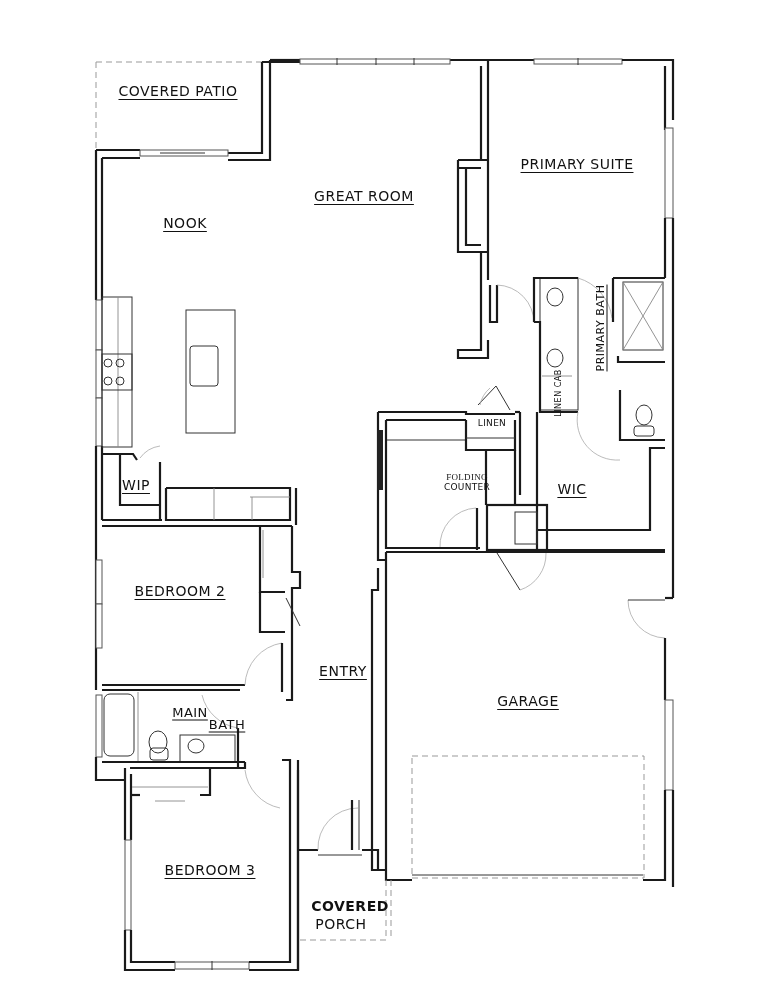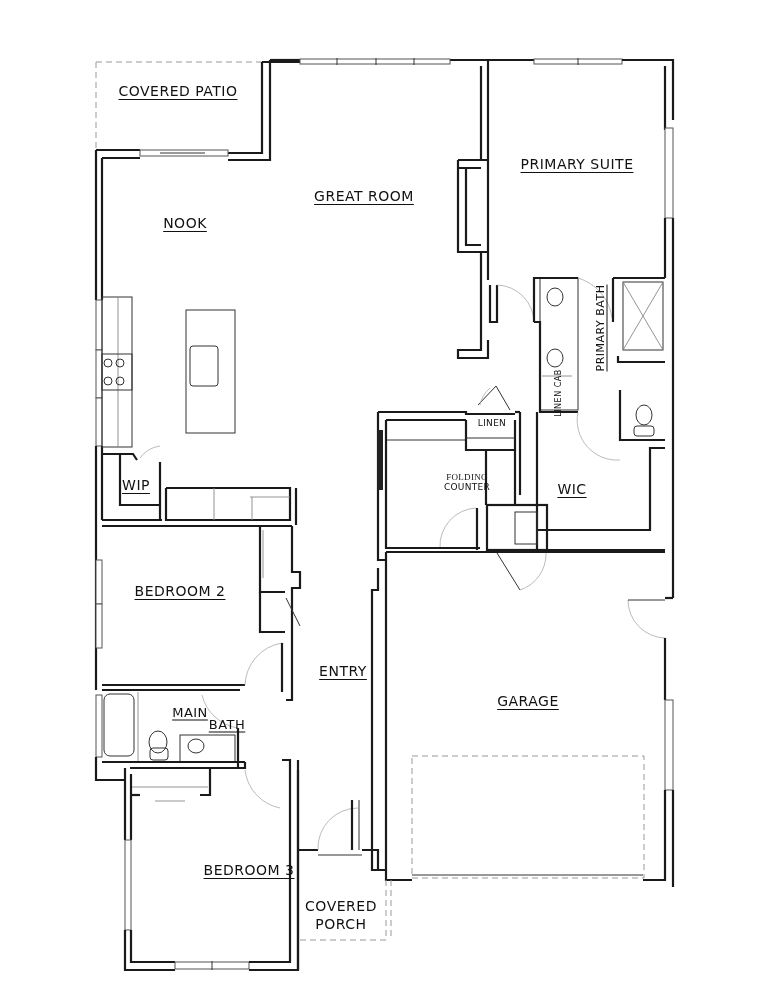--- a/index.html
+++ b/index.html
@@ -224,15 +224,15 @@
 <div class="label small" style="left:492px;top:423px;">LINEN</div>
 <div class="label small" style="left:467px;top:477px;font-family:Liberation Serif, serif;">FOLDING</div>
 <div class="label small" style="left:467px;top:487px;">COUNTER</div>
 <div class="label" style="left:572px;top:489px;">WIC</div>
 <div class="label" style="left:136px;top:485px;">WIP</div>
 <div class="label" style="left:180px;top:591px;">BEDROOM 2</div>
 <div class="label" style="left:343px;top:671px;">ENTRY</div>
 <div class="label" style="left:528px;top:701px;">GARAGE</div>
 <div class="label mid" style="left:190px;top:712px;">MAIN</div>
 <div class="label mid" style="left:190px;top:724px;margin-left:37px;">BATH</div>
-<div class="label" style="left:210px;top:870px;margin-left:39px;">BEDROOM 3</div>
-<div class="label nou" style="left:341px;top:906px;">COVERED</div>
+<div class="label" style="left:210px;top:870px;">BEDROOM 3</div>
+<div class="label nou" style="left:350px;top:906px;font-weight:bold;">COVERED</div>
 <div class="label nou" style="left:341px;top:924px;text-align:right;">PORCH</div>
 
 </body></html>

